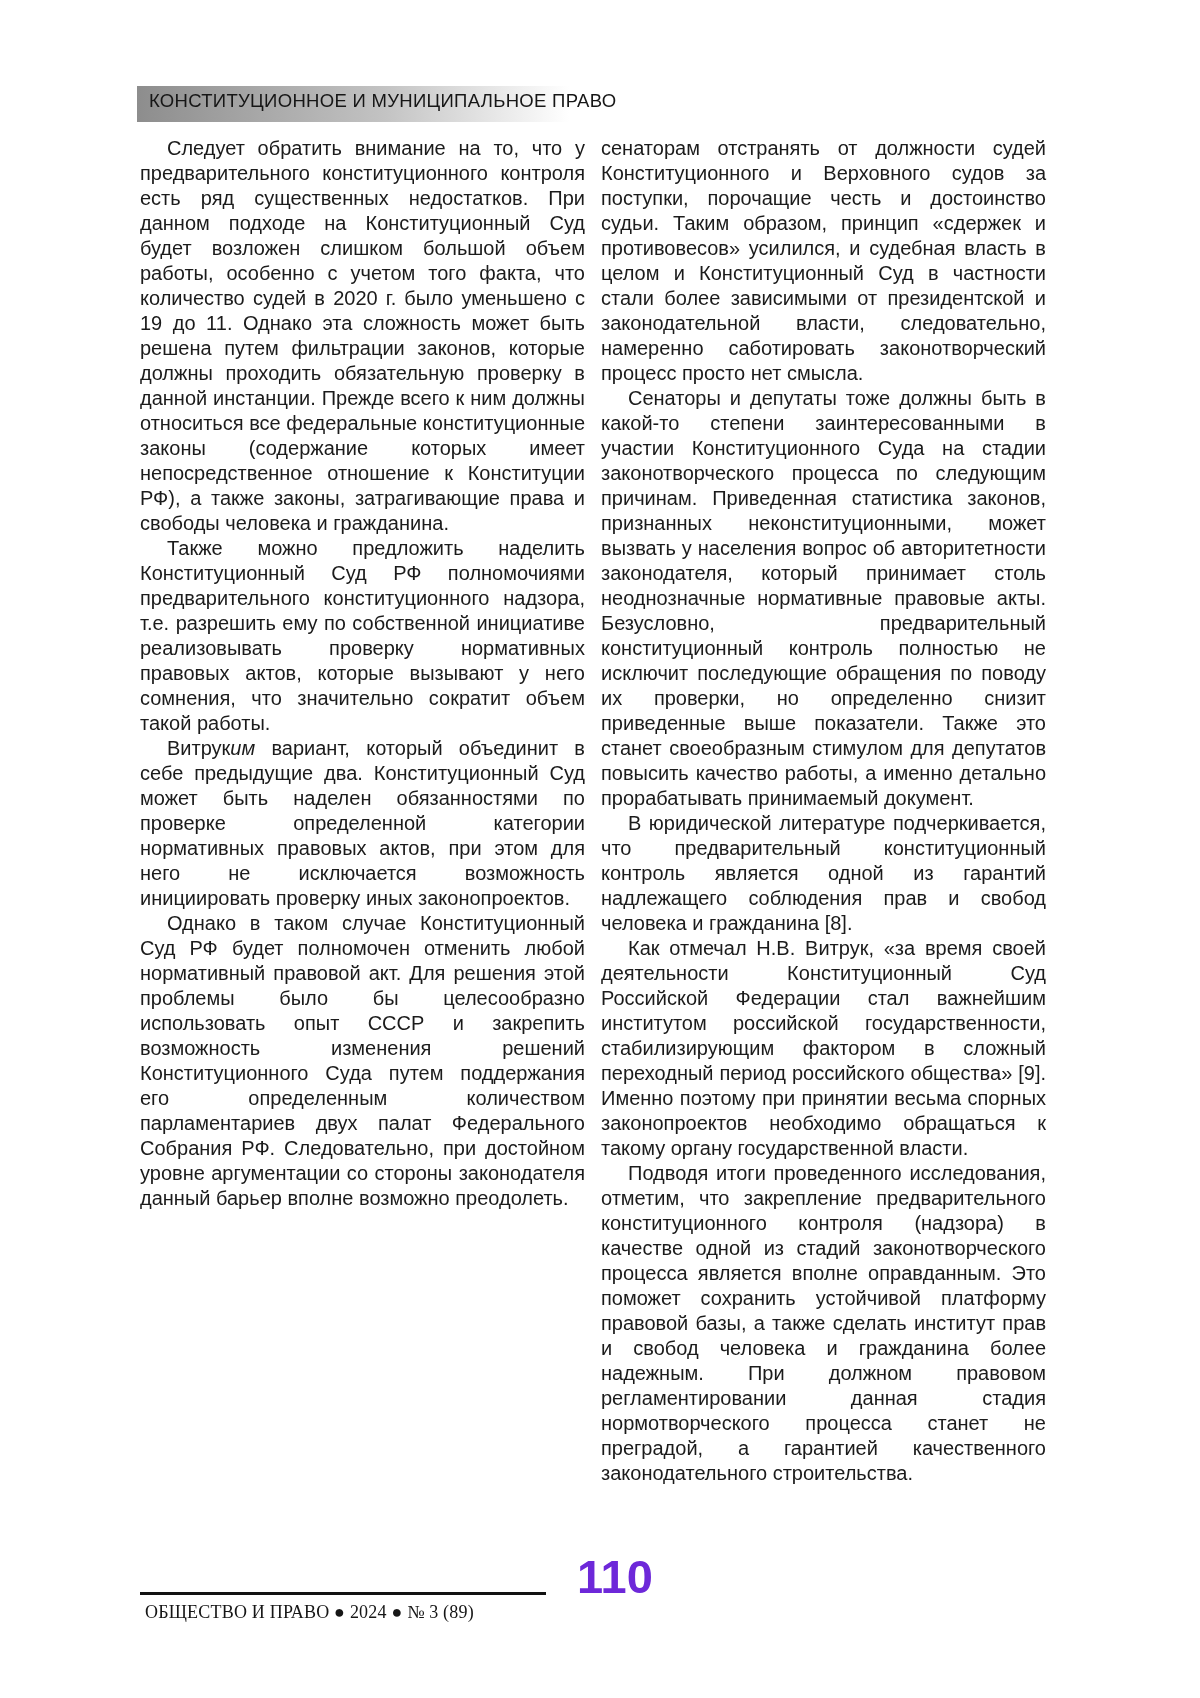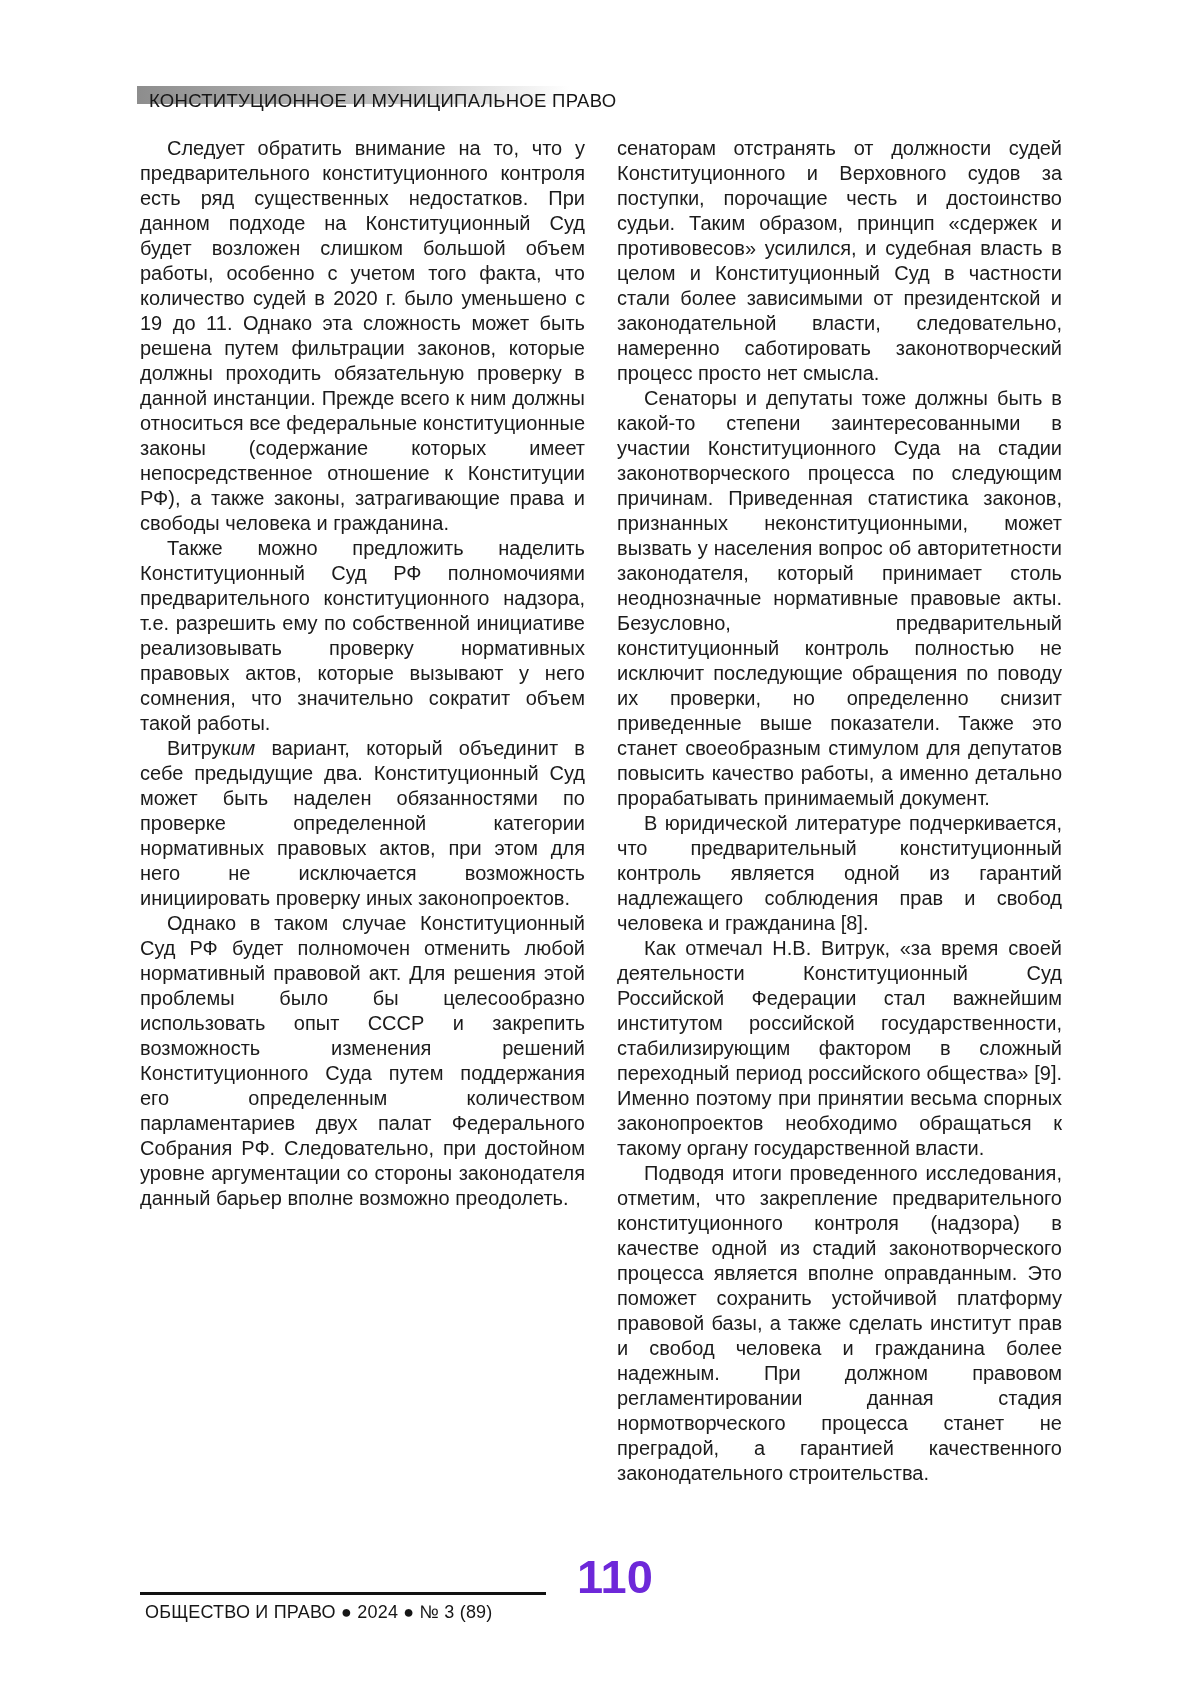--- a/index.html
+++ b/index.html
@@ -10,21 +10,21 @@
     color: var(--text-color, #1b1b1b);
     position: relative;
     overflow: hidden;
   }
   .page { position: absolute; inset: 0; }
 
   
   .header-bar {
     position: absolute;
     left: 137px; top: 86px;
-    width: 450px; height: 18px;
+    width: 450px; height: 36px;
     background: linear-gradient(to right,
       var(--bar-start, #8d8d8d) 0%,
       #c3c3c3 55%,
       var(--bar-end, #ffffff) 96%);
   }
   .header-title {
     position: absolute;
     left: 12px; top: 0;
     height: 29px; line-height: 30px;
     font-size: 18.5px;
@@ -32,21 +32,21 @@
     white-space: nowrap;
     color: #161616;
   }
 
   
   .columns {
     position: absolute;
     left: 140px; top: 136px;
     width: 920px;
     display: flex;
-    gap: 32px;
+    gap: 16px;
   }
   .column {
     width: 445px;
     flex: 0 0 445px;
     font-size: 20px;
     line-height: 25px;
     text-align: justify;
     hyphens: auto;
     -webkit-hyphens: auto;
   }
@@ -73,20 +73,21 @@
     letter-spacing: 0px;
     color: #6d28d9;
   }
   .footer-journal {
     position: absolute;
     left: 145px; top: 1602px;
     font-size: 18px;
     letter-spacing: 0.2px;
     color: #161616;
     white-space: nowrap;
+    font-family: Liberation Serif, serif;
   }
 </style>
 </head>
 <body style="--text-color: #1b1b1b; --bar-start: #8d8d8d; --bar-end: #ffffff; --rule-color: #111111;">
 
 <div class="page">
 
   <div class="header-bar">
     <span class="header-title">КОНСТИТУЦИОННОЕ И МУНИЦИПАЛЬНОЕ ПРАВО</span>
   </div>

